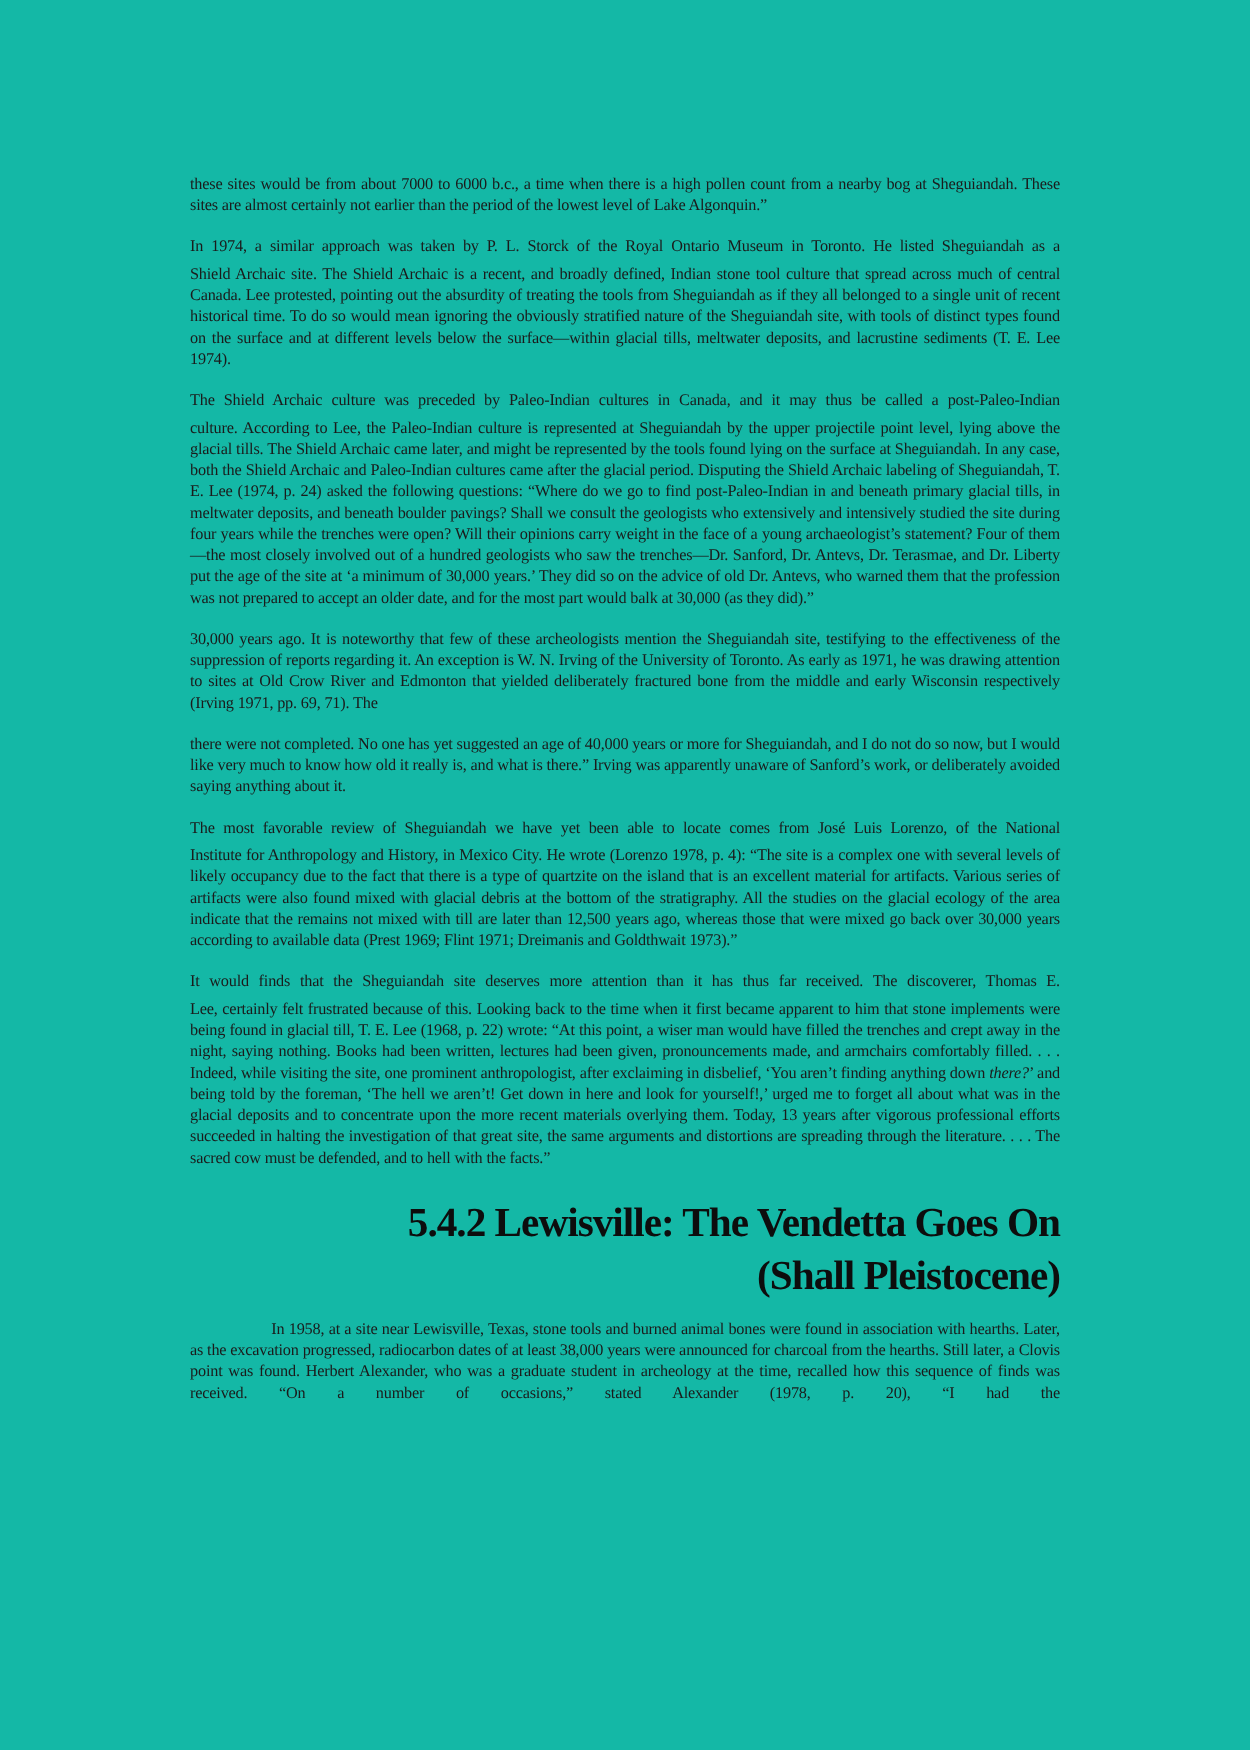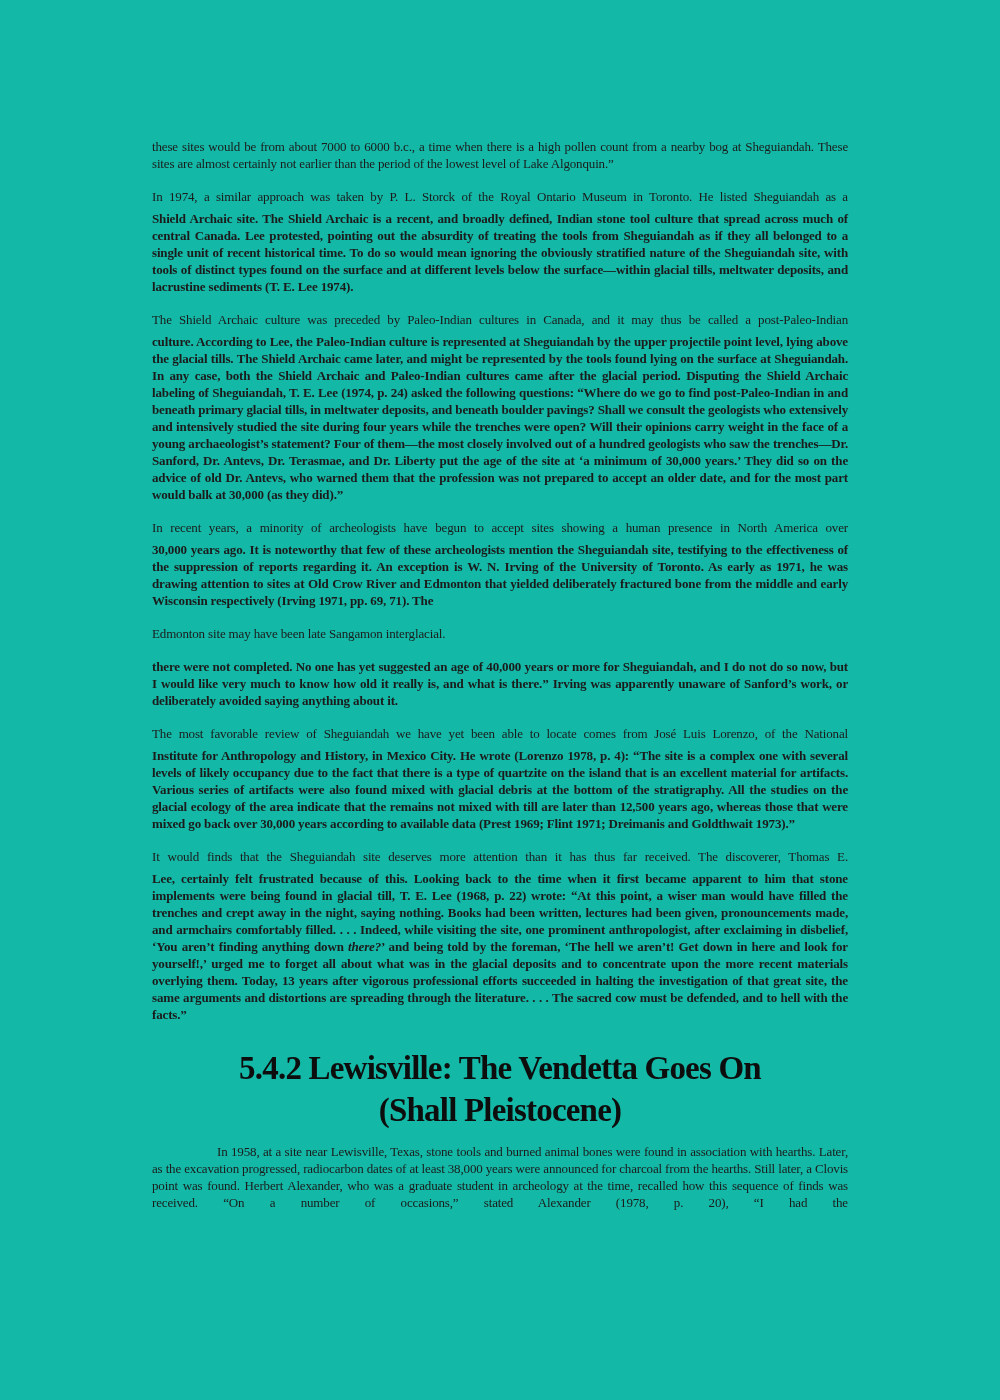--- a/index.html
+++ b/index.html
@@ -34,33 +34,33 @@
   }
   .para-group .lead-line {
     margin: 0 0 5px 0;
     text-align: justify;
     text-align-last: justify;
     font-family: Liberation Serif, serif;
   }
   .para-group .para-rest {
     margin: 0;
     text-align: justify;
-    font-weight: bold;
   }
   .section-heading {
     margin: 24px 0 12px 0;
     font-size: 33px;
     line-height: 42px;
     font-weight: bold;
     letter-spacing: -0.8px;
     text-align: center;
     color: #0d0d0d;
   }
   .section-heading .h-line {
     display: block;
+    text-align: right;
   }
   .para.indented {
     text-indent: 65px;
     text-align-last: justify;
     margin-bottom: 0;
   }
   .emph {
     font-style: italic;
   }
 </style>
@@ -76,25 +76,23 @@
       <p class="lead-line">In 1974, a similar approach was taken by P. L. Storck of the Royal Ontario Museum in Toronto. He listed Sheguiandah as a</p>
       <p class="para-rest">Shield Archaic site. The Shield Archaic is a recent, and broadly defined, Indian stone tool culture that spread across much of central Canada. Lee protested, pointing out the absurdity of treating the tools from Sheguiandah as if they all belonged to a single unit of recent historical time. To do so would mean ignoring the obviously stratified nature of the Sheguiandah site, with tools of distinct types found on the surface and at different levels below the surface—within glacial tills, meltwater deposits, and lacrustine sediments (T. E. Lee 1974).</p>
     </div>
 
     <div class="para-group">
       <p class="lead-line">The Shield Archaic culture was preceded by Paleo-Indian cultures in Canada, and it may thus be called a post-Paleo-Indian</p>
       <p class="para-rest">culture. According to Lee, the Paleo-Indian culture is represented at Sheguiandah by the upper projectile point level, lying above the glacial tills. The Shield Archaic came later, and might be represented by the tools found lying on the surface at Sheguiandah. In any case, both the Shield Archaic and Paleo-Indian cultures came after the glacial period. Disputing the Shield Archaic labeling of Sheguiandah, T. E. Lee (1974, p. 24) asked the following questions: “Where do we go to find post-Paleo-Indian in and beneath primary glacial tills, in meltwater deposits, and beneath boulder pavings? Shall we consult the geologists who extensively and intensively studied the site during four years while the trenches were open? Will their opinions carry weight in the face of a young archaeologist’s statement? Four of them—the most closely involved out of a hundred geologists who saw the trenches—Dr. Sanford, Dr. Antevs, Dr. Terasmae, and Dr. Liberty put the age of the site at ‘a minimum of 30,000 years.’ They did so on the advice of old Dr. Antevs, who warned them that the profession was not prepared to accept an older date, and for the most part would balk at 30,000 (as they did).”</p>
     </div>
 
     <div class="para-group">
-      <p class="lead-line">In recent years, a minority of archeologists have begun to accept sites showing a human presence in North America over</p>
       <p class="para-rest">30,000 years ago. It is noteworthy that few of these archeologists mention the Sheguiandah site, testifying to the effectiveness of the suppression of reports regarding it. An exception is W. N. Irving of the University of Toronto. As early as 1971, he was drawing attention to sites at Old Crow River and Edmonton that yielded deliberately fractured bone from the middle and early Wisconsin respectively (Irving 1971, pp. 69, 71). The</p>
     </div>
 
-    <p class="para">Edmonton site may have been late Sangamon interglacial.</p>
 
     <div class="para-group">
       <p class="para-rest">there were not completed. No one has yet suggested an age of 40,000 years or more for Sheguiandah, and I do not do so now, but I would like very much to know how old it really is, and what is there.” Irving was apparently unaware of Sanford’s work, or deliberately avoided saying anything about it.</p>
     </div>
 
     <div class="para-group">
       <p class="lead-line">The most favorable review of Sheguiandah we have yet been able to locate comes from José Luis Lorenzo, of the National</p>
       <p class="para-rest">Institute for Anthropology and History, in Mexico City. He wrote (Lorenzo 1978, p. 4): “The site is a complex one with several levels of likely occupancy due to the fact that there is a type of quartzite on the island that is an excellent material for artifacts. Various series of artifacts were also found mixed with glacial debris at the bottom of the stratigraphy. All the studies on the glacial ecology of the area indicate that the remains not mixed with till are later than 12,500 years ago, whereas those that were mixed go back over 30,000 years according to available data (Prest 1969; Flint 1971; Dreimanis and Goldthwait 1973).”</p>
     </div>
 

